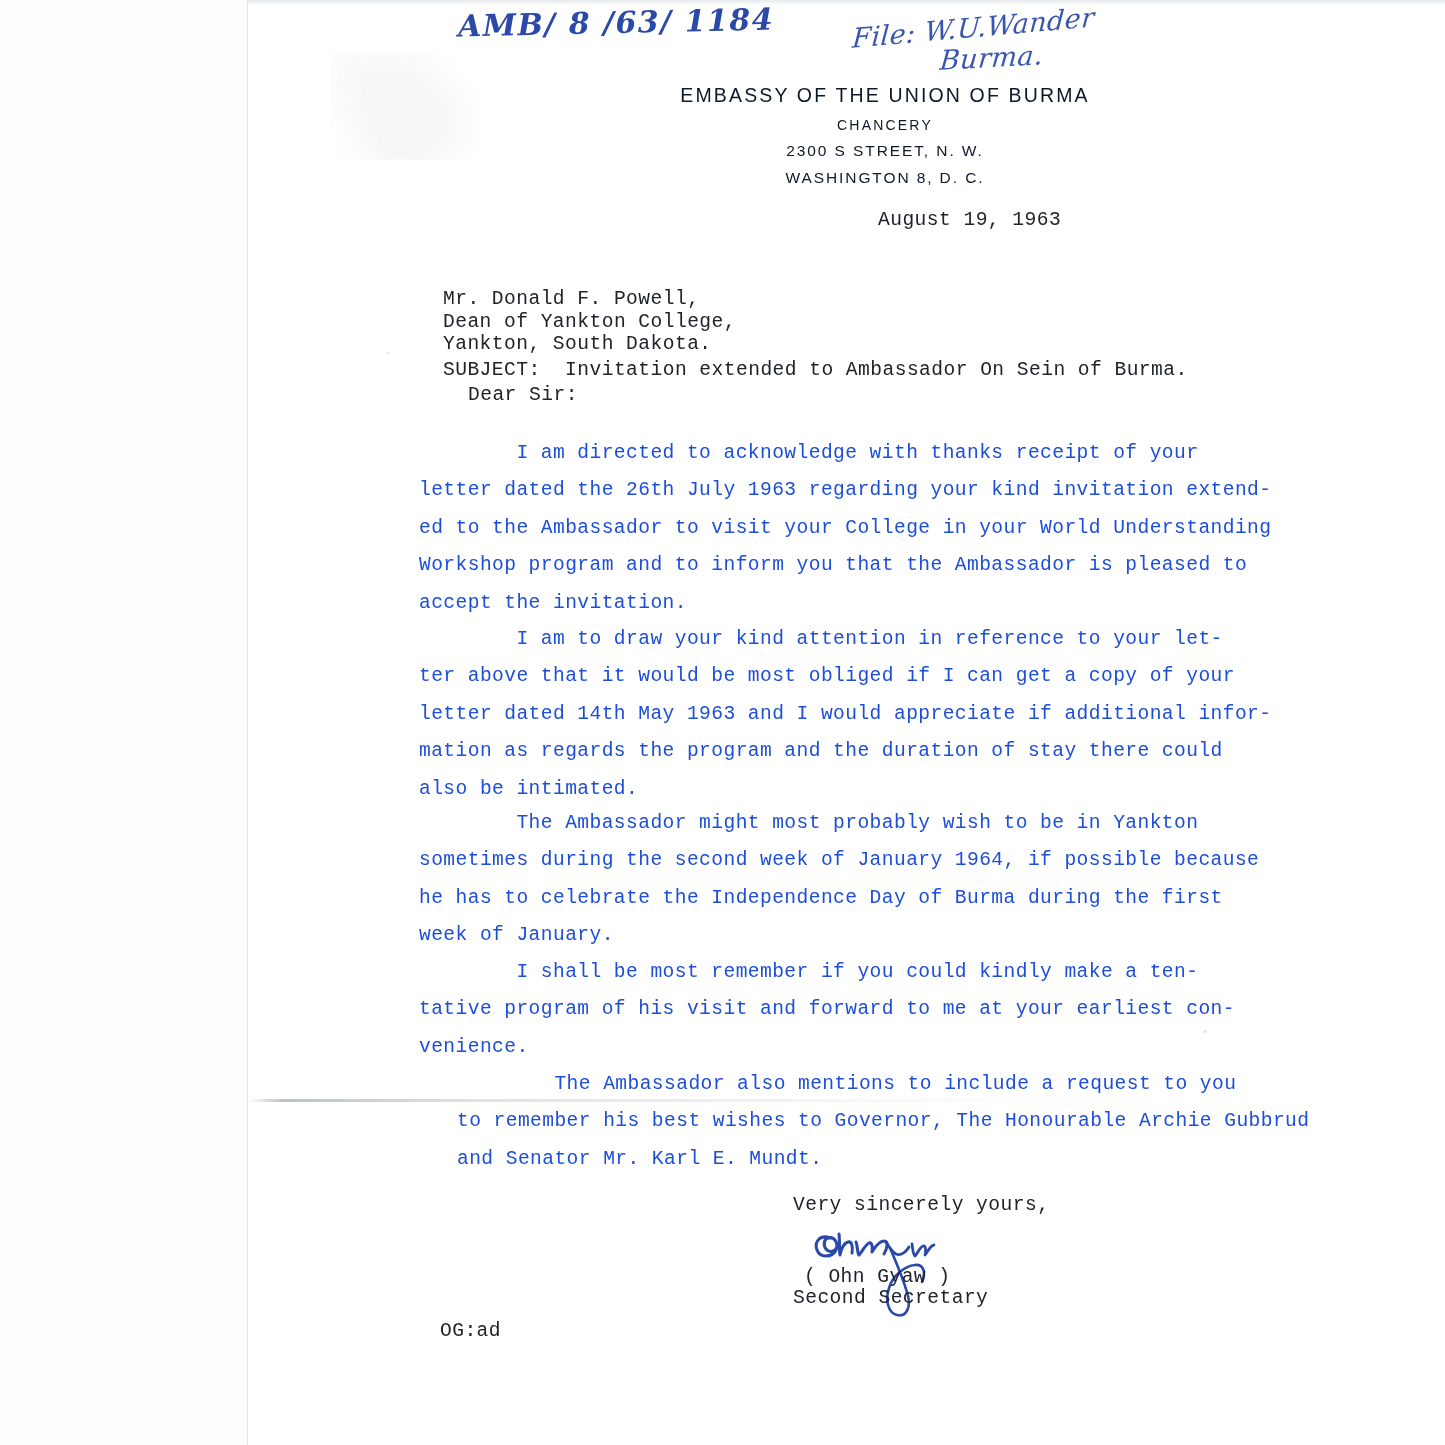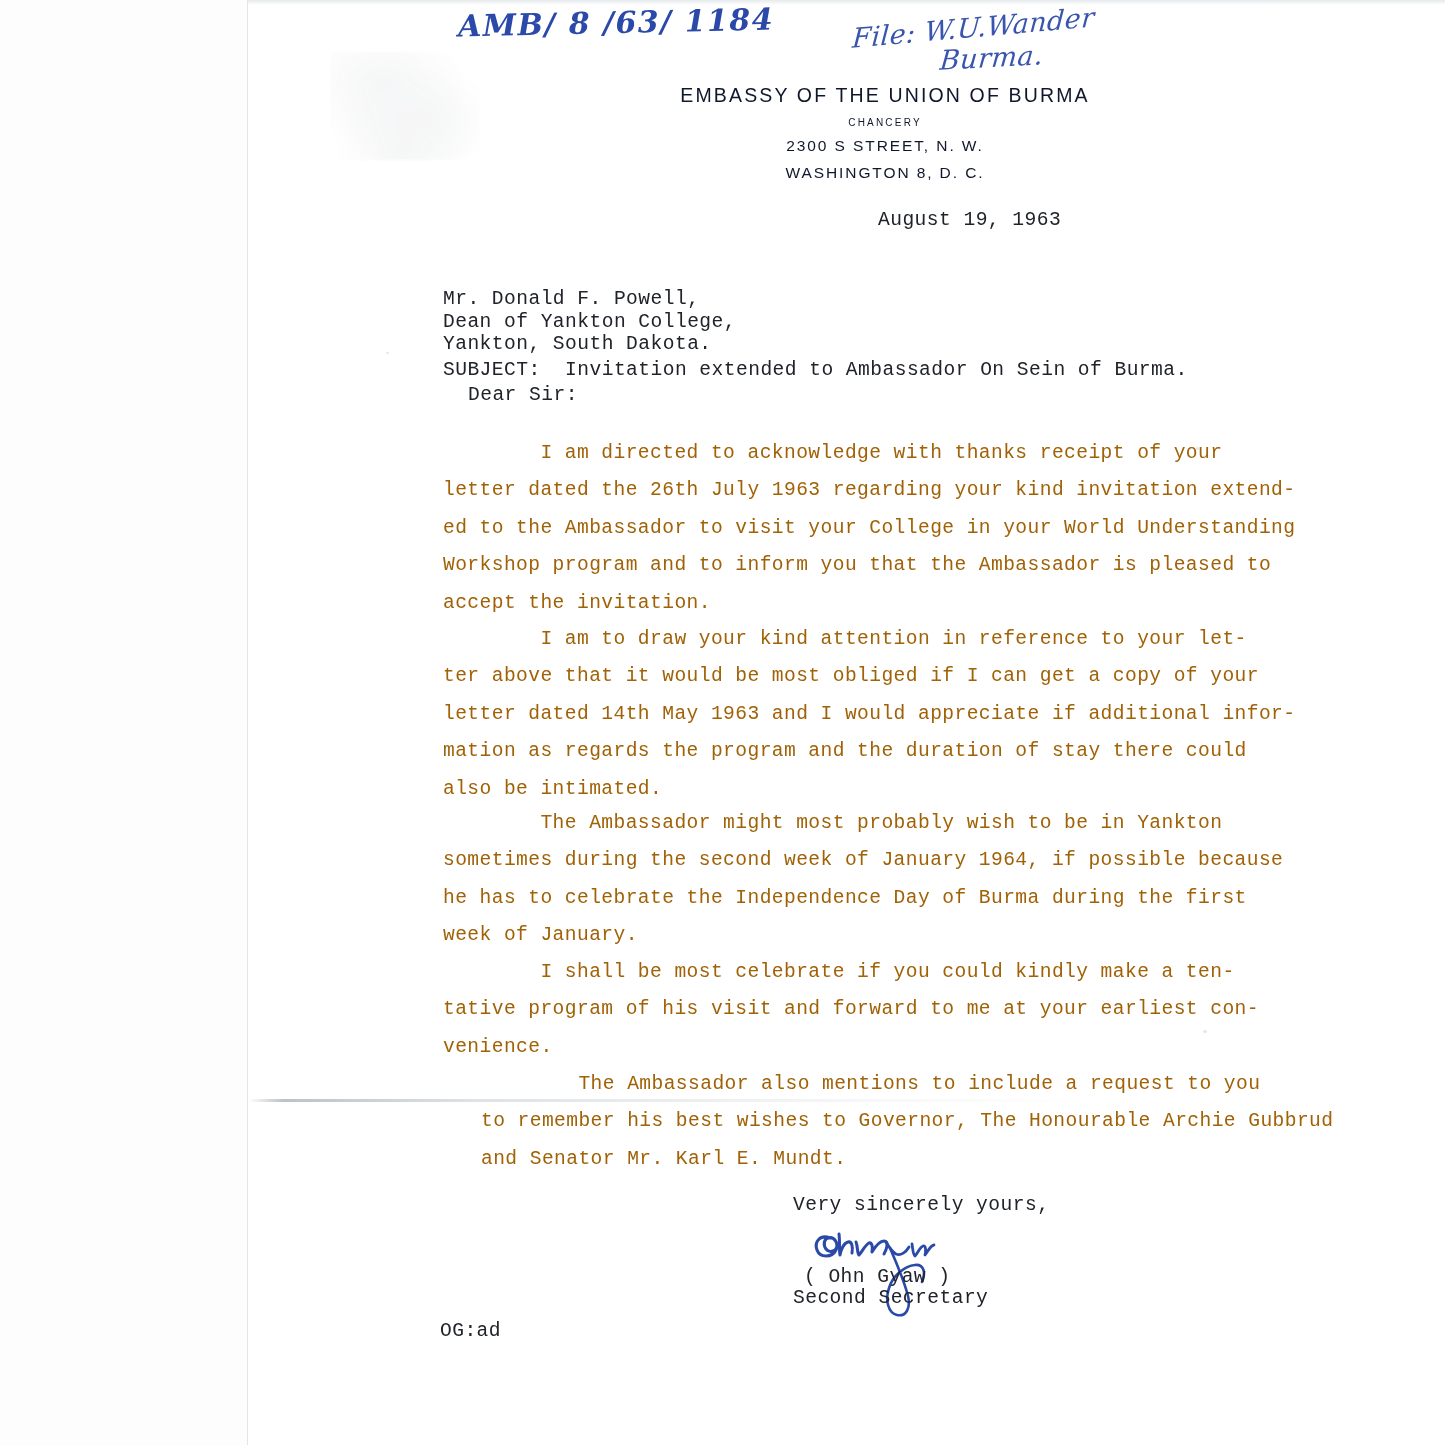--- a/index.html
+++ b/index.html
@@ -133,21 +133,21 @@
     color: #0f172a;
   }
   #letterhead-org {
     font-size: 19.5px;
     letter-spacing: 2.15px;
     font-weight: 400;
     white-space: nowrap;
   }
   #letterhead-chancery {
     margin-top: 10px;
-    font-size: 10px;
+    font-size: 14px;
     letter-spacing: 2.2px;
   }
   #letterhead-street {
     margin-top: 9px;
     font-size: 15.5px;
     letter-spacing: 1.9px;
   }
   #letterhead-city {
     margin-top: 9px;
     font-size: 15.5px;
@@ -167,23 +167,23 @@
   #addressee {
     left: 443px;
     top: 288px;
     line-height: 22.5px;
   }
   #subject-line { left: 443px; top: 361px; }
   #salutation   { left: 443px; top: 386px; margin-left: 25px; }
 
   .body-block {
     position: absolute;
-    left: 443px;
+    left: 419px;
     width: 700px;
-    color: #a16207;
+    color: #1d4ed8;
     font-size: 19.6px;
     letter-spacing: .42px;
     line-height: 37.45px;
     white-space: pre;
   }
   #para-1 { top: 435px; }
   #para-2 { top: 621px; }
   #para-3 { top: 805px; }
   #para-4 { top: 954px; }
   #para-5 { top: 1066px; margin-left: 38px; }
@@ -235,21 +235,21 @@
 accept the invitation.</div>
   <div class="body-block" id="para-2">        I am to draw your kind attention in reference to your let-
 ter above that it would be most obliged if I can get a copy of your
 letter dated 14th May 1963 and I would appreciate if additional infor-
 mation as regards the program and the duration of stay there could
 also be intimated.</div>
   <div class="body-block" id="para-3">        The Ambassador might most probably wish to be in Yankton
 sometimes during the second week of January 1964, if possible because
 he has to celebrate the Independence Day of Burma during the first
 week of January.</div>
-  <div class="body-block" id="para-4">        I shall be most celebrate if you could kindly make a ten-
+  <div class="body-block" id="para-4">        I shall be most remember if you could kindly make a ten-
 tative program of his visit and forward to me at your earliest con-
 venience.</div>
   <div class="body-block" id="para-5">        The Ambassador also mentions to include a request to you
 to remember his best wishes to Governor, The Honourable Archie Gubbrud
 and Senator Mr. Karl E. Mundt.</div>
 
   <div class="tw" id="closing">Very sincerely yours,</div>
 
   <svg id="signature-mark" viewBox="0 0 160 100">
     <g fill="none" stroke="#2b49a8" stroke-linecap="round" stroke-linejoin="round">

